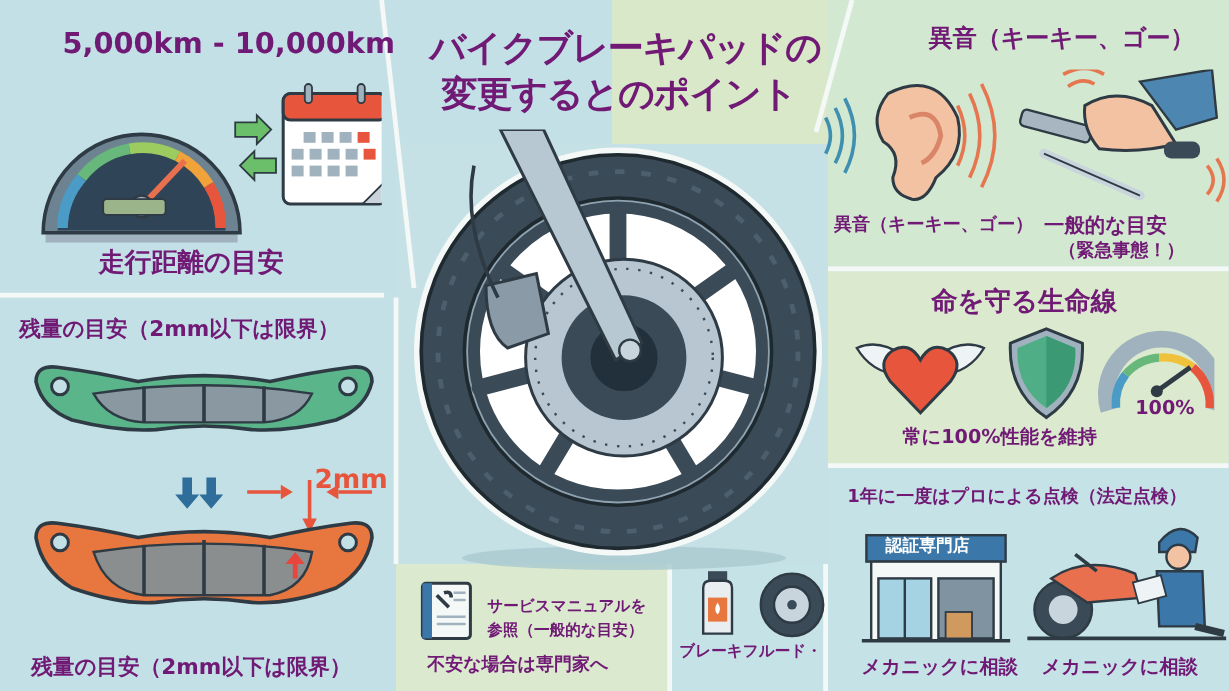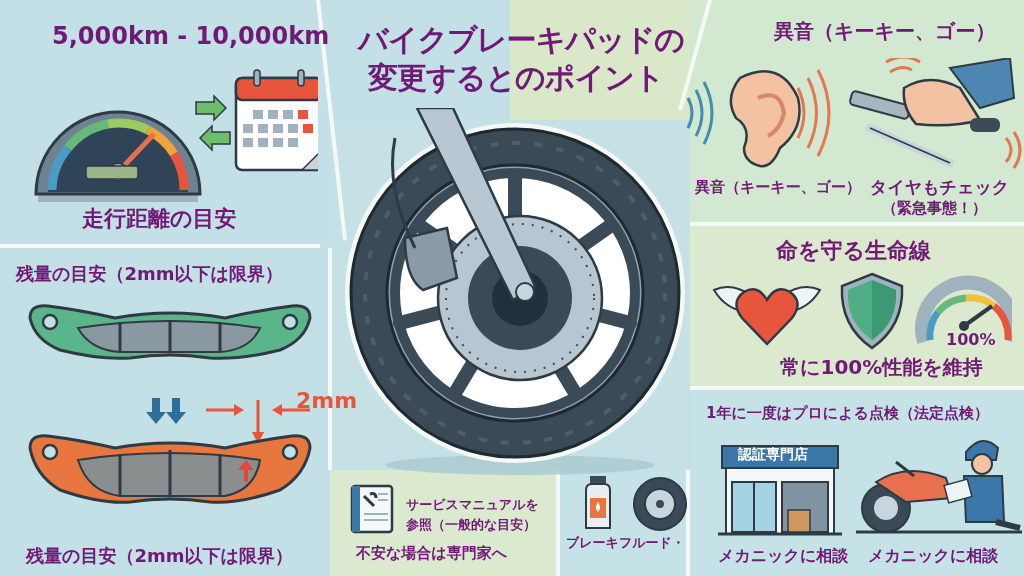--- a/index.html
+++ b/index.html
@@ -114,21 +114,21 @@
     <path d="M10,148 Q10,134 28,136 Q60,140 95,148 Q150,138 205,148 Q240,140 272,136 Q290,134 290,148 Q285,175 260,190 Q220,204 190,202 Q150,196 110,202 Q80,204 40,190 Q15,175 10,148 Z" fill="#e8763f" stroke="#2e3a44" stroke-width="3"></path>
     <circle cx="30" cy="152" r="7" fill="#c3e0e6" stroke="#2e3a44" stroke-width="2.5"></circle>
     <circle cx="270" cy="152" r="7" fill="#c3e0e6" stroke="#2e3a44" stroke-width="2.5"></circle>
     <path d="M58,160 Q150,146 240,160 Q235,190 205,196 L100,196 Q68,192 58,160 Z" fill="#8a8e8e" stroke="#2e3a44" stroke-width="2"></path>
     <line x1="100" y1="154" x2="100" y2="196" stroke="#2e3a44" stroke-width="3"></line>
     <line x1="150" y1="150" x2="150" y2="196" stroke="#2e3a44" stroke-width="3"></line>
     <line x1="200" y1="154" x2="200" y2="196" stroke="#2e3a44" stroke-width="3"></line>
     <path d="M224,182 L224,170 L218,170 L226,160 L234,170 L228,170 L228,182 Z" fill="#e8453d"></path>
   </g>
 </svg>
-<div class="txt" style="left:262px;top:388px;font-size:22px;color:#e8553d;margin-left:34px;">2mm</div>
+<div class="txt" style="left:262px;top:388px;font-size:22px;color:#e8553d;">2mm</div>
 <div class="txt" style="left:26px;top:544px;font-size:18px;">残量の目安（2mm以下は限界）</div>
 
 <div class="shadow"></div>
 <svg class="wheel-wrap" viewBox="0 0 360 360">
   <circle cx="180" cy="185" r="170" fill="#f4f8f6"></circle>
   <circle cx="180" cy="185" r="164" fill="#3b4a57" stroke="#1f2a30" stroke-width="3"></circle>
   <circle cx="180" cy="185" r="150" fill="none" stroke="#4d5e6c" stroke-width="4" stroke-dasharray="8 14"></circle>
   <circle cx="180" cy="185" r="128" fill="#8fa2b0" stroke="#1f2a30" stroke-width="3"></circle>
   <circle cx="180" cy="185" r="120" fill="#ffffff" stroke="#2e3a44" stroke-width="2"></circle>
   <g stroke="#3b4a57" stroke-width="14" stroke-linecap="round">
@@ -182,21 +182,21 @@
     <rect x="290" y="60" width="30" height="14" rx="6" fill="#3b4a57"></rect>
     <g fill="none" stroke="#e57650" stroke-width="3">
       <path d="M210,14 Q222,6 232,12"></path>
         <path d="M206,4 Q224,-6 240,4"></path>
       <path d="M326,80 Q336,92 326,104"></path>
         <path d="M334,74 Q346,92 334,110"></path>
     </g>
   </g>
 </svg>
 <div class="txt" style="left:695px;top:178px;font-size:15px;">異音（キーキー、ゴー）</div>
-<div class="txt" style="left:870px;top:176px;font-size:17px;">タイヤもチェック</div>
+<div class="txt" style="left:870px;top:176px;font-size:17px;">一般的な目安</div>
 <div class="txt" style="left:882px;top:199px;font-size:15px;">（緊急事態！）</div>
 
 <div class="txt" style="left:776px;top:236px;font-size:22px;">命を守る生命線</div>
 <svg style="position:absolute;left:712px;top:272px;" width="300" height="80">
   <g>
     <path d="M2,18 Q20,10 40,24 L36,40 Q14,38 2,18 Z" fill="#eef3f6" stroke="#2e3a44" stroke-width="2"></path>
     <path d="M108,18 Q90,10 70,24 L74,40 Q96,38 108,18 Z" fill="#eef3f6" stroke="#2e3a44" stroke-width="2"></path>
     <path d="M55,72 L30,46 Q18,30 32,20 Q46,12 55,28 Q64,12 78,20 Q92,30 80,46 Z" fill="#e8553d" stroke="#2e3a44" stroke-width="2.5"></path>
   </g>
   <g>
@@ -208,21 +208,21 @@
     <path d="M212,70 A46,46 0 1 1 300,70" fill="none" stroke="#9fb2bd" stroke-width="14"></path>
     <path d="M218,68 A40,40 0 0 1 226,40" fill="none" stroke="#4a9bc6" stroke-width="7"></path>
     <path d="M226,40 A40,40 0 0 1 254,26" fill="none" stroke="#67b87a" stroke-width="7"></path>
     <path d="M254,26 A40,40 0 0 1 282,34" fill="none" stroke="#f0c23b" stroke-width="7"></path>
     <path d="M282,34 A40,40 0 0 1 296,68" fill="none" stroke="#e8553d" stroke-width="7"></path>
     <line x1="252" y1="54" x2="280" y2="34" stroke="#2e3a44" stroke-width="4"></line>
     <circle cx="252" cy="54" r="5" fill="#2e3a44"></circle>
   </g>
 </svg>
 <div class="txt" style="left:946px;top:330px;font-size:16px;">100%</div>
-<div class="txt" style="left:780px;top:354px;font-size:20px;">常に100%性能を維持</div>
+<div class="txt" style="left:752px;top:354px;font-size:16px;">常に100%性能を維持</div>
 
 <div class="txt" style="left:706px;top:404px;font-size:15px;">1年に一度はプロによる点検（法定点検）</div>
 <svg style="position:absolute;left:718px;top:442px;" width="124" height="96">
   <rect x="4" y="4" width="116" height="22" fill="#3b77a8" stroke="#2e3a44" stroke-width="2"></rect>
   <rect x="8" y="26" width="108" height="66" fill="#f4f8f6" stroke="#2e3a44" stroke-width="2"></rect>
   <rect x="14" y="40" width="44" height="50" fill="#a6d3e4" stroke="#2e3a44" stroke-width="2"></rect>
   <line x1="36" y1="40" x2="36" y2="90" stroke="#2e3a44" stroke-width="2"></line>
   <rect x="64" y="40" width="46" height="50" fill="#7f93a0" stroke="#2e3a44" stroke-width="2"></rect>
   <rect x="70" y="68" width="22" height="22" fill="#d09a5e" stroke="#2e3a44" stroke-width="1.5"></rect>
   <line x1="0" y1="92" x2="124" y2="92" stroke="#2e3a44" stroke-width="3"></line>

